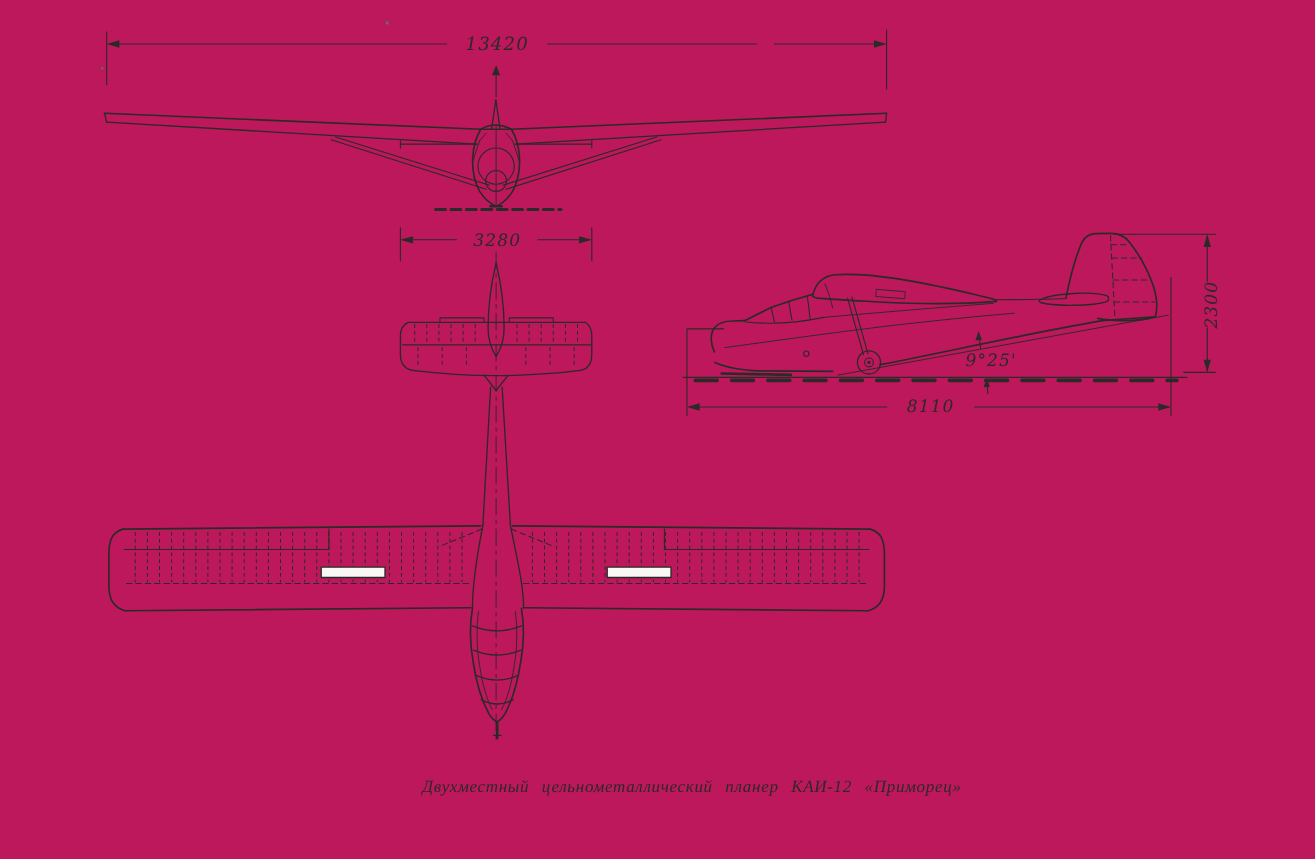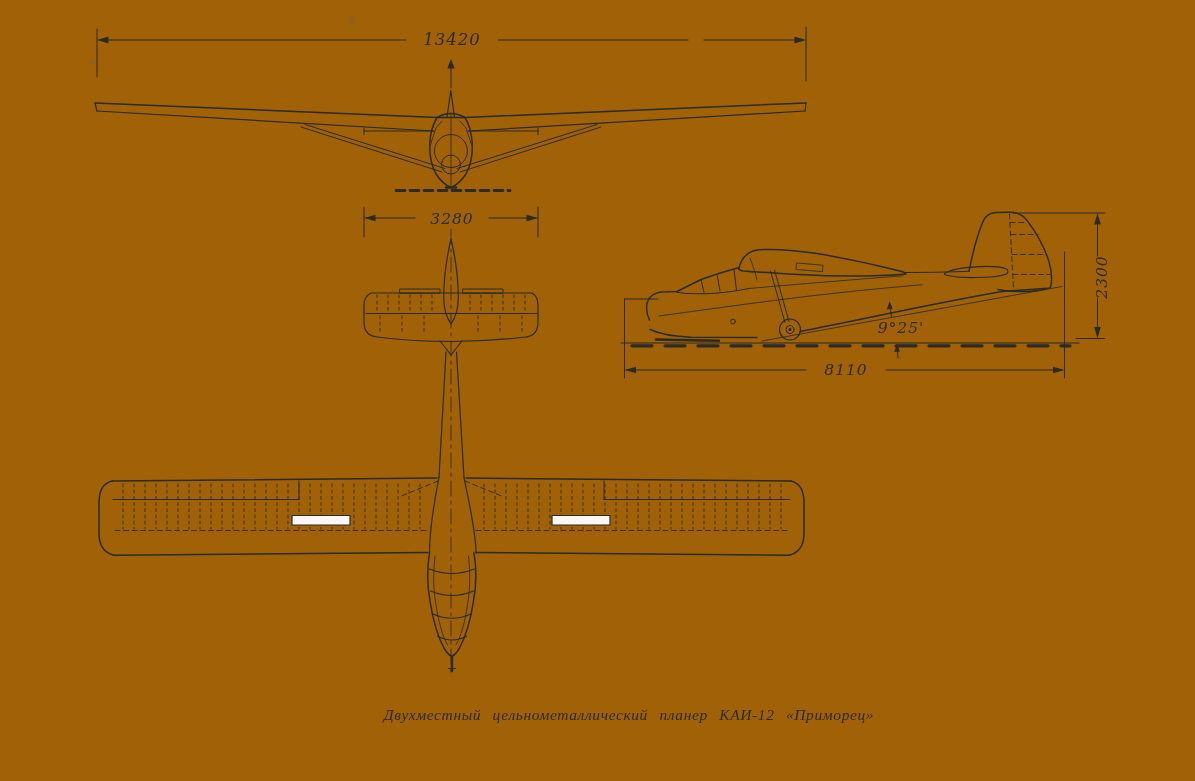--- a/index.html
+++ b/index.html
@@ -2,21 +2,21 @@
 <html><head>
 <meta charset="utf-8">
 <style>
   html,body{margin:0;padding:0;}
   body{
     width:1195px;height:781px;
     background:#f9f8f5;
     font-family:"Liberation Serif", serif;
     overflow:hidden;
   }
-  .sheet{position:relative;width:1195px;height:781px;background:#a16207;}
+  .sheet{position:relative;width:1195px;height:781px;background:#be185d;}
   svg{position:absolute;left:0;top:0;}
   .ln{fill:none;}
   .w15{stroke-width:1.5;}
   .w12{stroke-width:1.2;}
   .w1{stroke-width:1;}
   .w08{stroke-width:.85;}
   .rib{stroke-width:.9;stroke-dasharray:2.8 3.4;}
   .dsh{stroke-width:.95;stroke-dasharray:5 3.5;}
   .cl{stroke-width:.85;stroke-dasharray:15 5 3 5;}
   .ah{fill:#2a2a28;stroke:none;}

